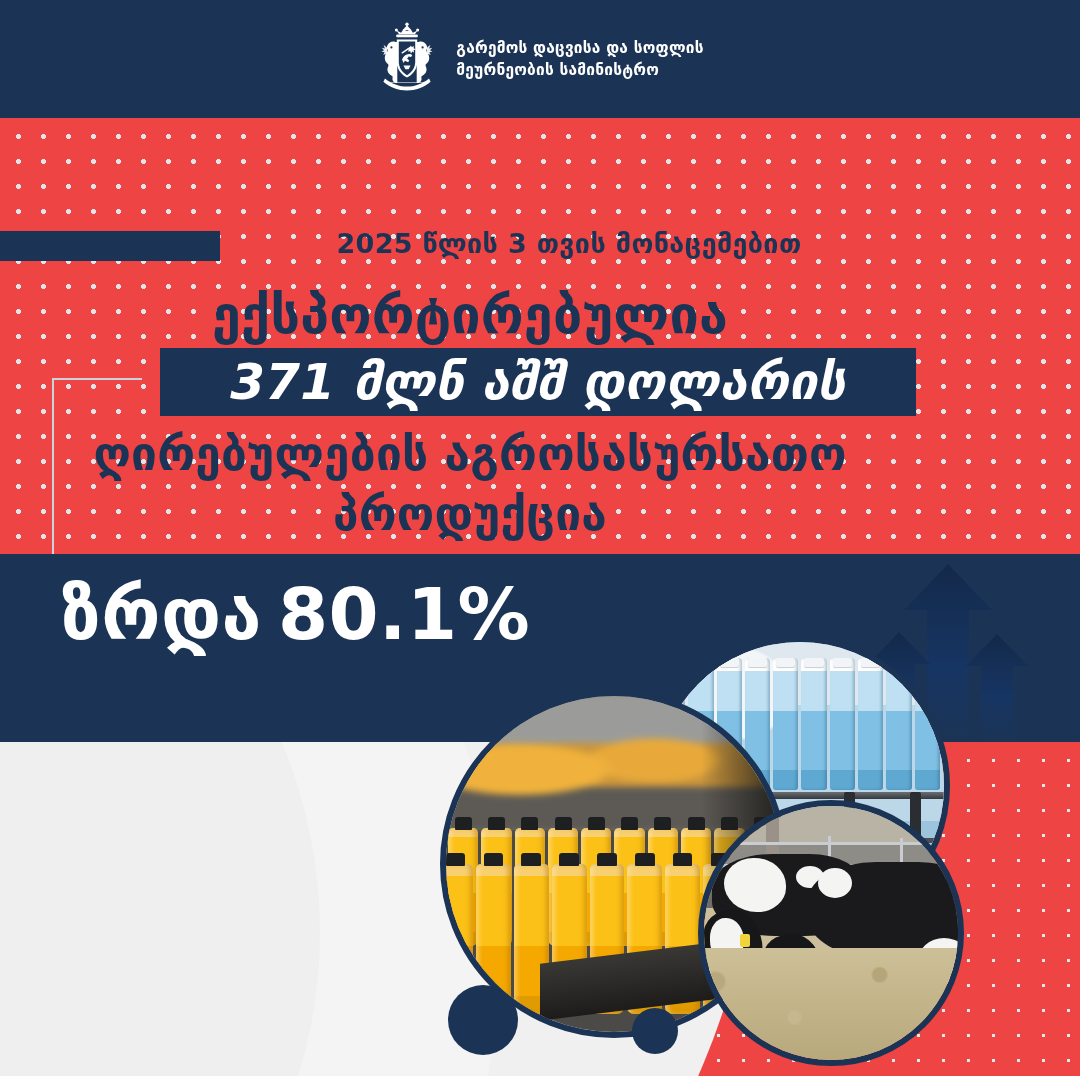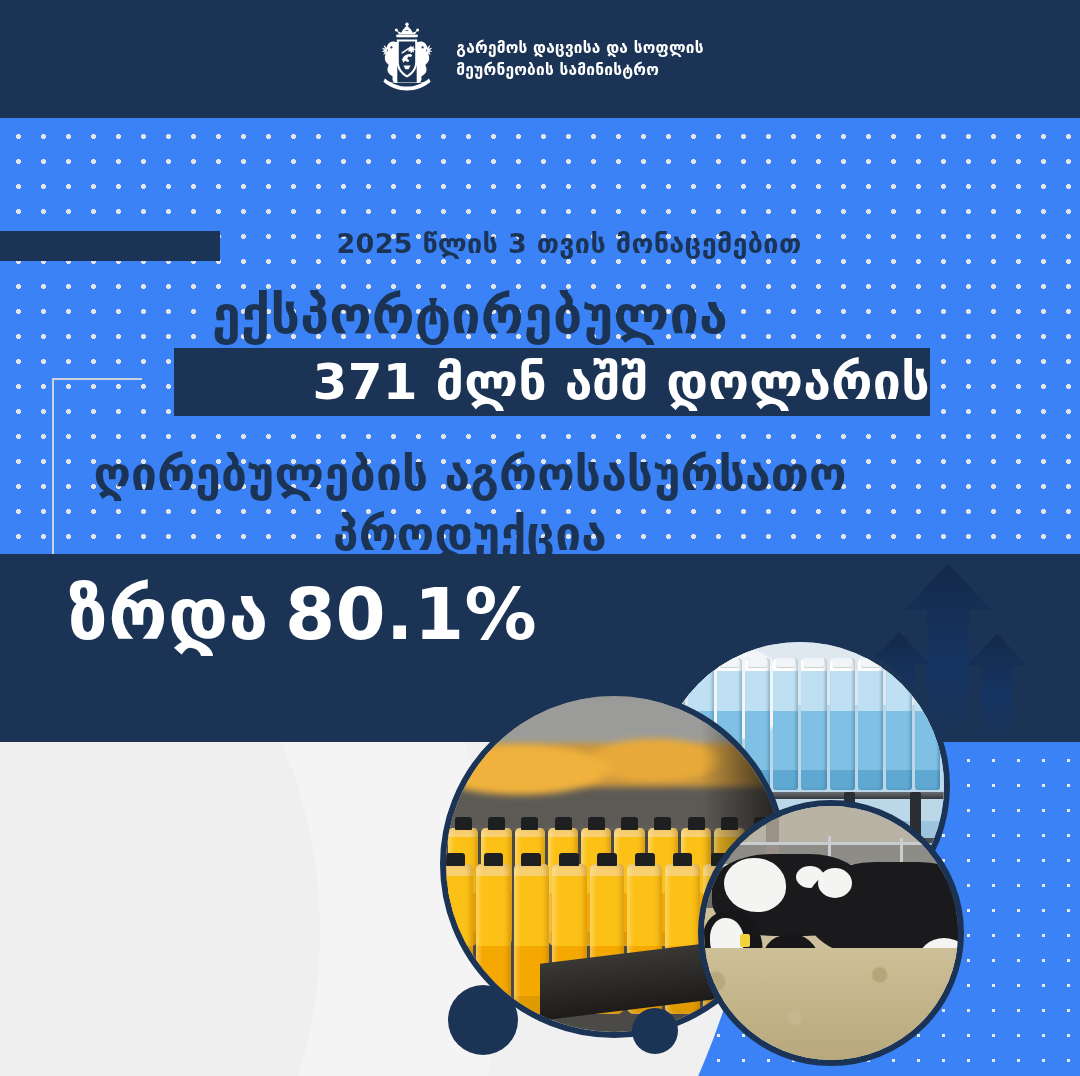--- a/index.html
+++ b/index.html
@@ -1,21 +1,21 @@
 <!DOCTYPE html>
 <html><head>
 <meta charset="utf-8">
 <style>
   * { margin:0; padding:0; box-sizing:border-box; }
   html,body { width:1080px; height:1076px; }
   body {
     font-family:"DejaVu Sans","Liberation Sans",sans-serif;
     background:#ffffff; overflow:hidden; position:relative;
   }
-  #poster { position:relative; width:1080px; height:1076px; overflow:hidden; background:#3b82f6; }
+  #poster { position:relative; width:1080px; height:1076px; overflow:hidden; background:#ef4444; }
 
   
   .dots {
     position:absolute; left:0; right:0;
     background-image:radial-gradient(#e2e4e8 2.6px, transparent 2.7px);
     background-size:25px 25px; background-position:6px 6px;
     pointer-events:none;
   }
   .dots-top { top:118px; height:440px; }
   .dots-bottom {
@@ -73,33 +73,33 @@
     position:absolute; top:228px; left:0; width:1080px;
     text-align:center; color:#1b3455;
     font-size:27px; font-weight:700; letter-spacing:.3px;
     padding-left:58px;
   }
   .h-line {
     position:absolute; width:940px; left:0; text-align:center;
     color:#1b3455; font-weight:700; letter-spacing:.2px;
   }
   .h1 { top:285px; font-size:52px; }
-  .h3 { top:425px; font-size:46px; line-height:1.3;margin-top:20px; }
+  .h3 { top:425px; font-size:46px; line-height:1.3; }
 
   .highlight-wrap {
-    position:absolute; top:348px; left:174px; width:756px; height:68px;
-    background:#1b3455; display:flex; align-items:center; justify-content:flex-end;
+    position:absolute; top:348px; left:160px; width:756px; height:68px;
+    background:#1b3455; display:flex; align-items:center; justify-content:center;font-style:italic;
   }
   .highlight-wrap span {
     color:#ffffff; font-size:50px; font-weight:700; letter-spacing:.3px;
   }
 
   
   .growth-big {
-    position:absolute; left:68px; top:572px;
+    position:absolute; left:61px; top:572px;
     color:#ffffff; font-size:72px; font-weight:700; letter-spacing:.5px;
     display:flex; align-items:baseline; gap:16px; white-space:nowrap;
   }
   .growth-sub {
     position:absolute; left:118px; top:668px;
     color:#e9ecf1; font-size:23px; line-height:1.35;
     white-space:pre-line; text-align:left;
   }
 
   

